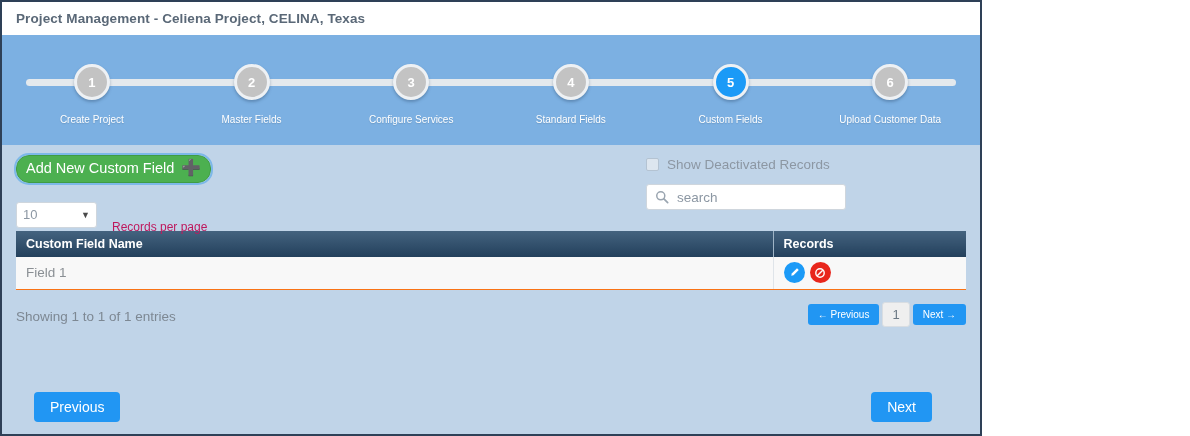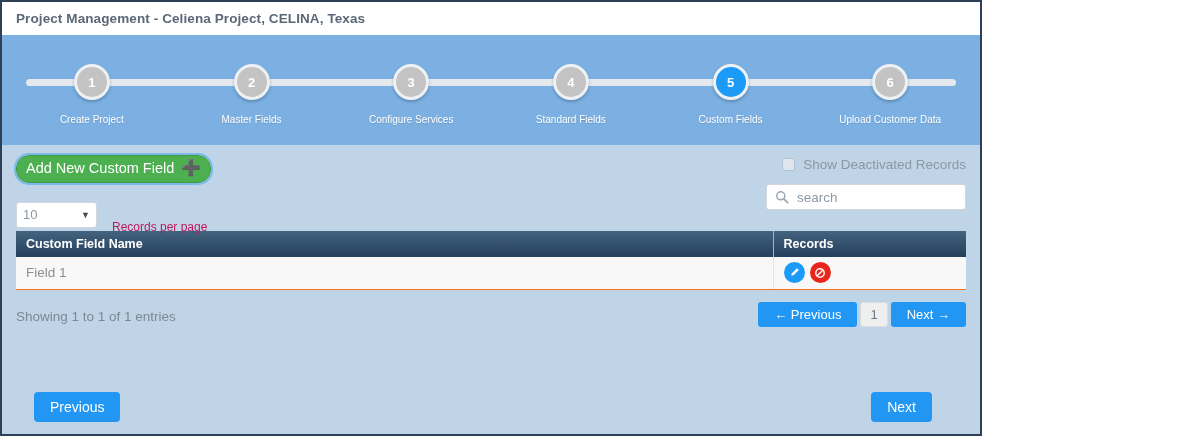--- a/index.html
+++ b/index.html
@@ -115,21 +115,21 @@
   .caret { font-size: 9px; color: #4a4a4a; }
   .per-page-label {
     margin-left: 15px;
     font-size: 12px; color: #be185d; margin-top: 24px;
   }
 
   .toolbar-right {
     position: absolute;
     top: 12px; right: 14px;
     width: 320px;
-    display: flex; flex-direction: column; align-items: flex-end;
+    display: flex; flex-direction: column; align-items: flex-start;
   }
   .deact-wrap { display: flex; align-items: center; gap: 8px; }
   .checkbox-box {
     width: 13px; height: 13px;
     background: #dde6ef;
     border: 1px solid #b4c3d2;
     border-radius: 2px;
     cursor: pointer;
   }
   .deact-label { font-size: 13.5px; color: #8c97a3; }
@@ -201,22 +201,22 @@
   .entries-info { font-size: 13.5px; color: #7d8893; }
   .pagination {
     position: absolute; right: 0; top: 0;
     display: flex; align-items: center; gap: 3px;
   }
   .page-btn {
     background: #2196f3;
     color: #ffffff;
     border: none;
     border-radius: 3px;
-    font-size: 13px;
-    padding: 5px 16px;
+    font-size: 10px;
+    padding: 5px 10px;
     cursor: pointer;
     font-family: "Liberation Sans", sans-serif;
   }
   .page-num {
     background: #efefef;
     color: #6b7884;
     border: 1px solid #d8dde2;
     border-radius: 3px;
     font-size: 13px;
     padding: 4px 9px;

